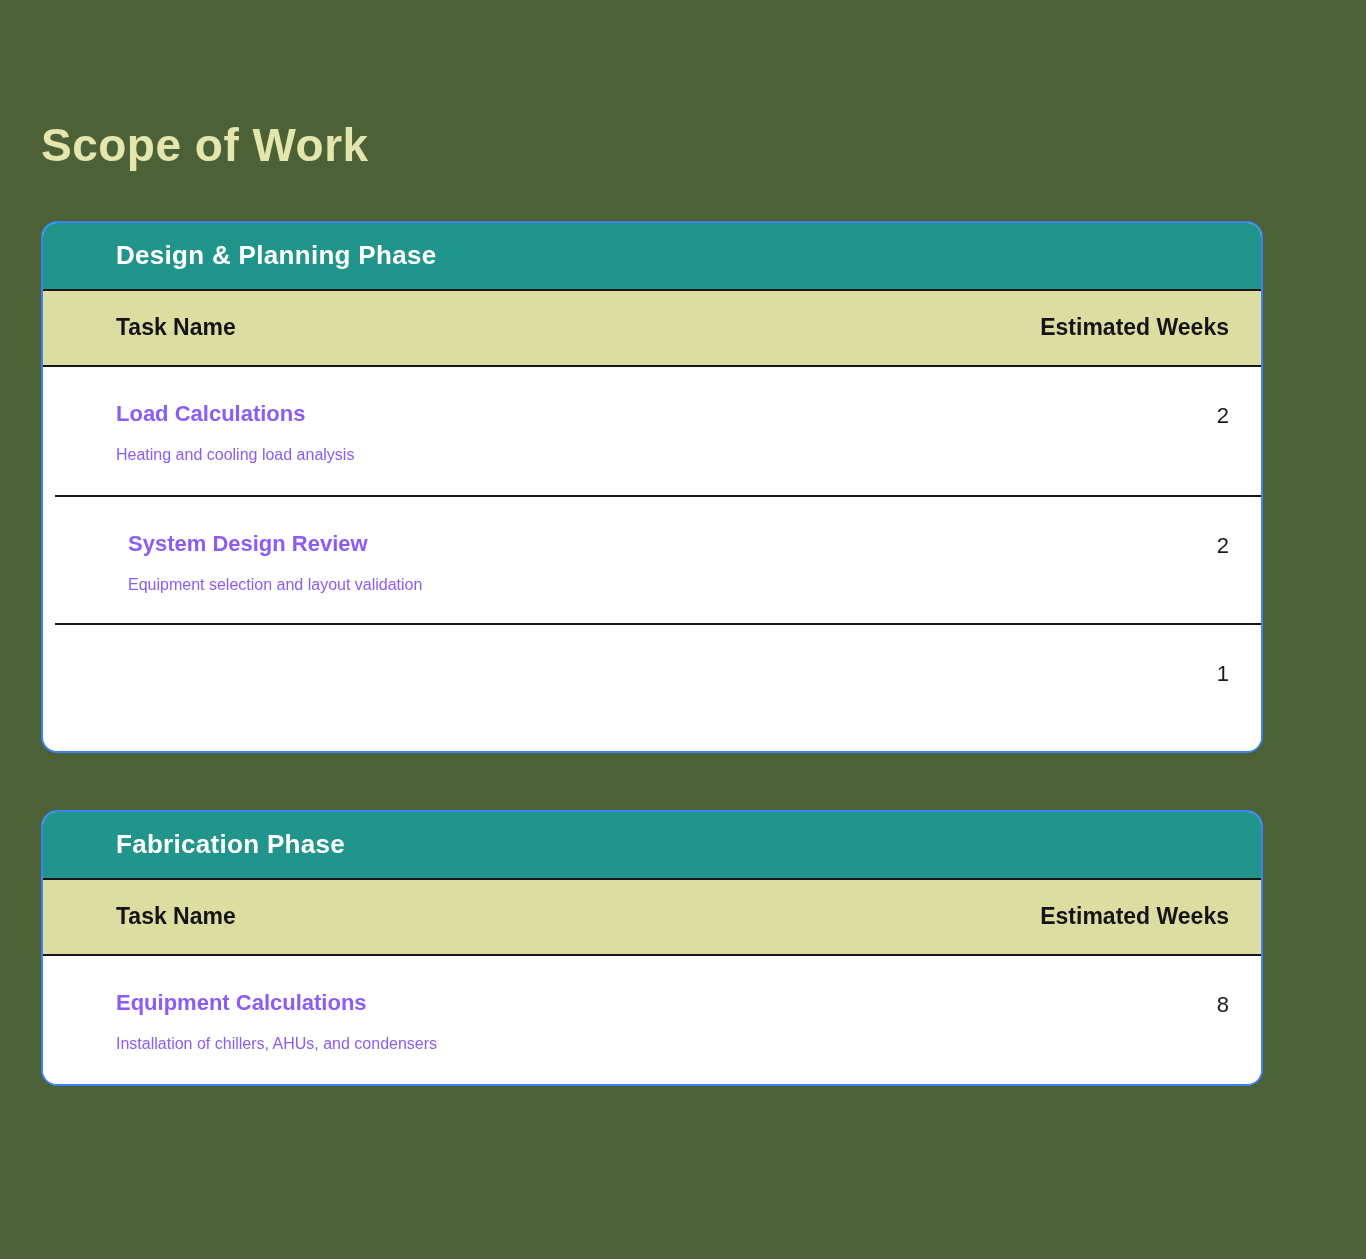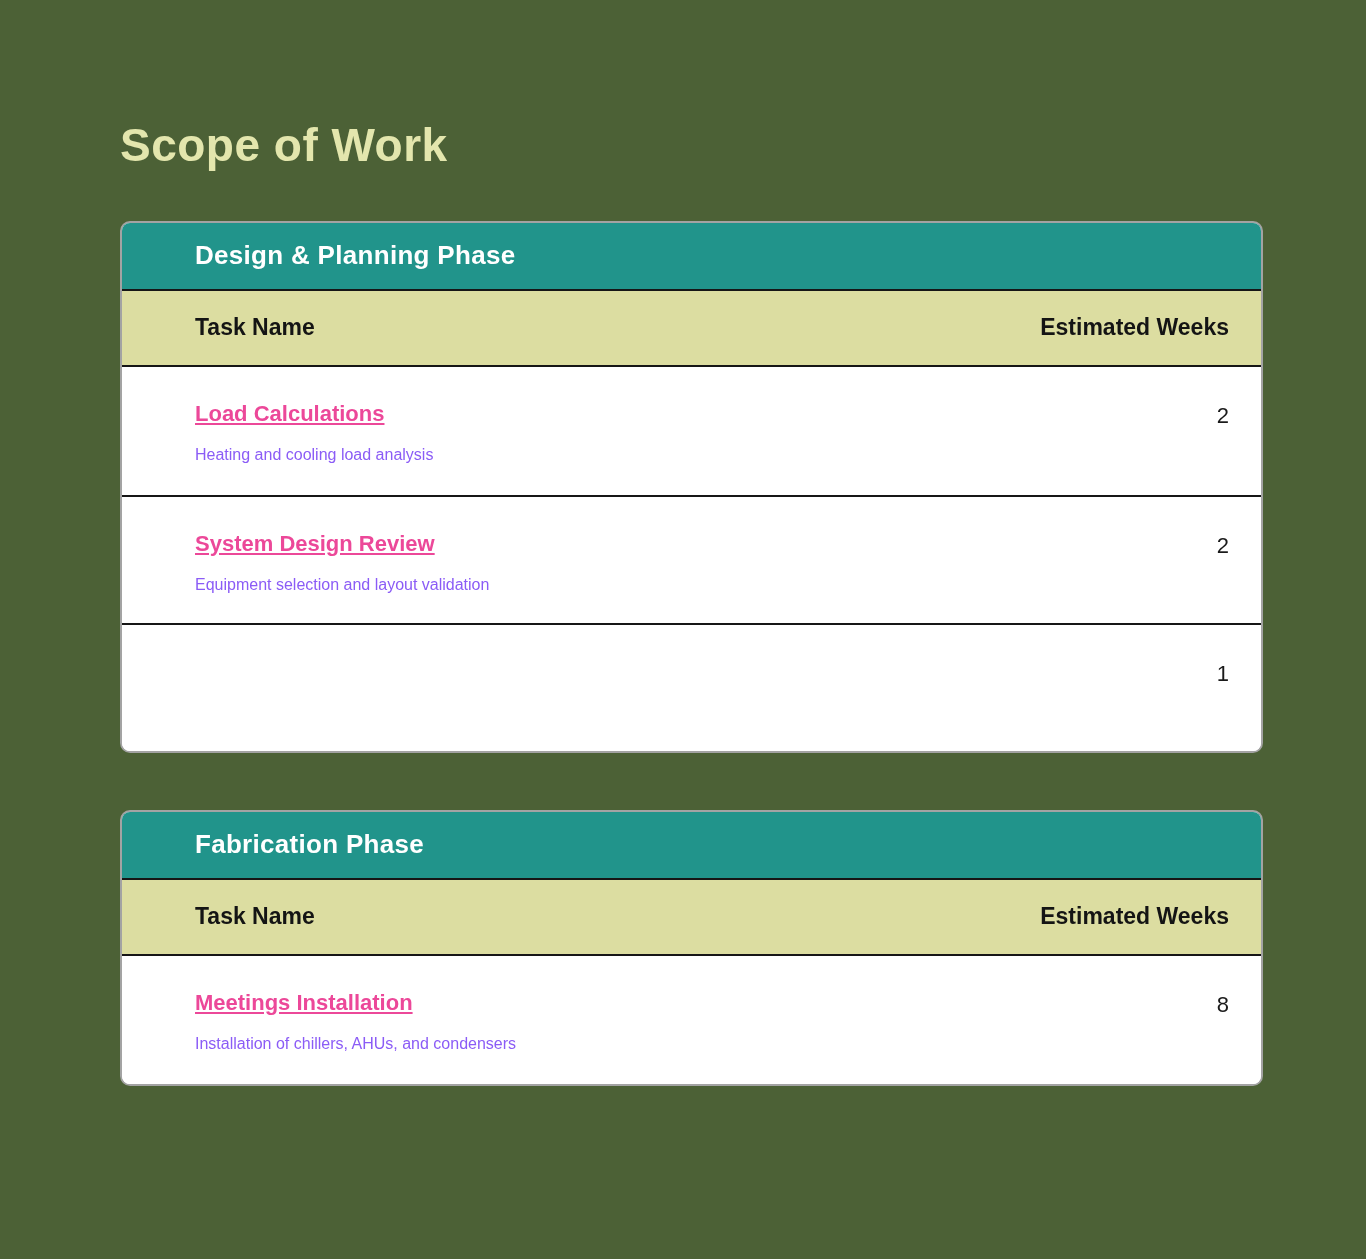--- a/index.html
+++ b/index.html
@@ -5,41 +5,41 @@
   * { box-sizing: border-box; }
   html, body { margin: 0; padding: 0; }
   body {
     width: 1366px;
     height: 1259px;
     overflow: hidden;
     background: #4c6136;
     font-family: "Liberation Sans", sans-serif;
   }
   .content {
-    padding: 120px 103px 0 120px;
+    padding: 120px 103px 0 41px;
   }
   .page-title {
     margin: 0;
     font-size: 46px;
     line-height: 1.1;
     font-weight: 700;
     letter-spacing: 0.5px;
     color: #e3e6ad;
   }
   .page-subtitle {
     margin: 28px 0 0 0;
     font-size: 18px;
     line-height: 1.3;
     color: #f3f3ec;
   }
   .phase-card {
     margin-top: 50px;
     background: #ffffff;
-    border: 2px solid #a3a3a3;
-    border-radius: 10px;
+    border: 2px solid #3b82f6;
+    border-radius: 16px;
     overflow: hidden;
   }
   .phase-card + .phase-card {
     margin-top: 57px;
   }
   .phase-header {
     height: 68px;
     background: #21948b;
     border-bottom: 2px solid #161616;
     display: flex;
@@ -67,27 +67,27 @@
   .task-row {
     min-height: 128px;
     background: #ffffff;
     display: flex;
     align-items: flex-start;
     justify-content: space-between;
     padding: 34px 32px 0 73px;
   }
   .task-row + .task-row {
     border-top: 2px solid #161616;
+    margin-left: 12px;
   }
   .task-name {
     font-size: 22px;
     font-weight: 700;
-    color: #ec4899;
+    color: #8b5cf6;
     line-height: 1.2;
-    text-decoration: underline;
   }
   .task-desc {
     margin-top: 18px;
     font-size: 16px;
     font-weight: 400;
     color: #8b5cf6;
     line-height: 1.2;
   }
   .task-weeks {
     font-size: 22px;
@@ -135,20 +135,20 @@
   <section class="phase-card">
     <div class="phase-header">
       <span class="phase-title">Fabrication Phase</span>
     </div>
     <div class="col-header">
       <span>Task Name</span>
       <span>Estimated Weeks</span>
     </div>
     <div class="task-row">
       <div>
-        <div class="task-name">Meetings Installation</div>
+        <div class="task-name">Equipment Calculations</div>
         <div class="task-desc">Installation of chillers, AHUs, and condensers</div>
       </div>
       <div class="task-weeks">8</div>
     </div>
   </section>
 
 </div>
 
 </body></html>

